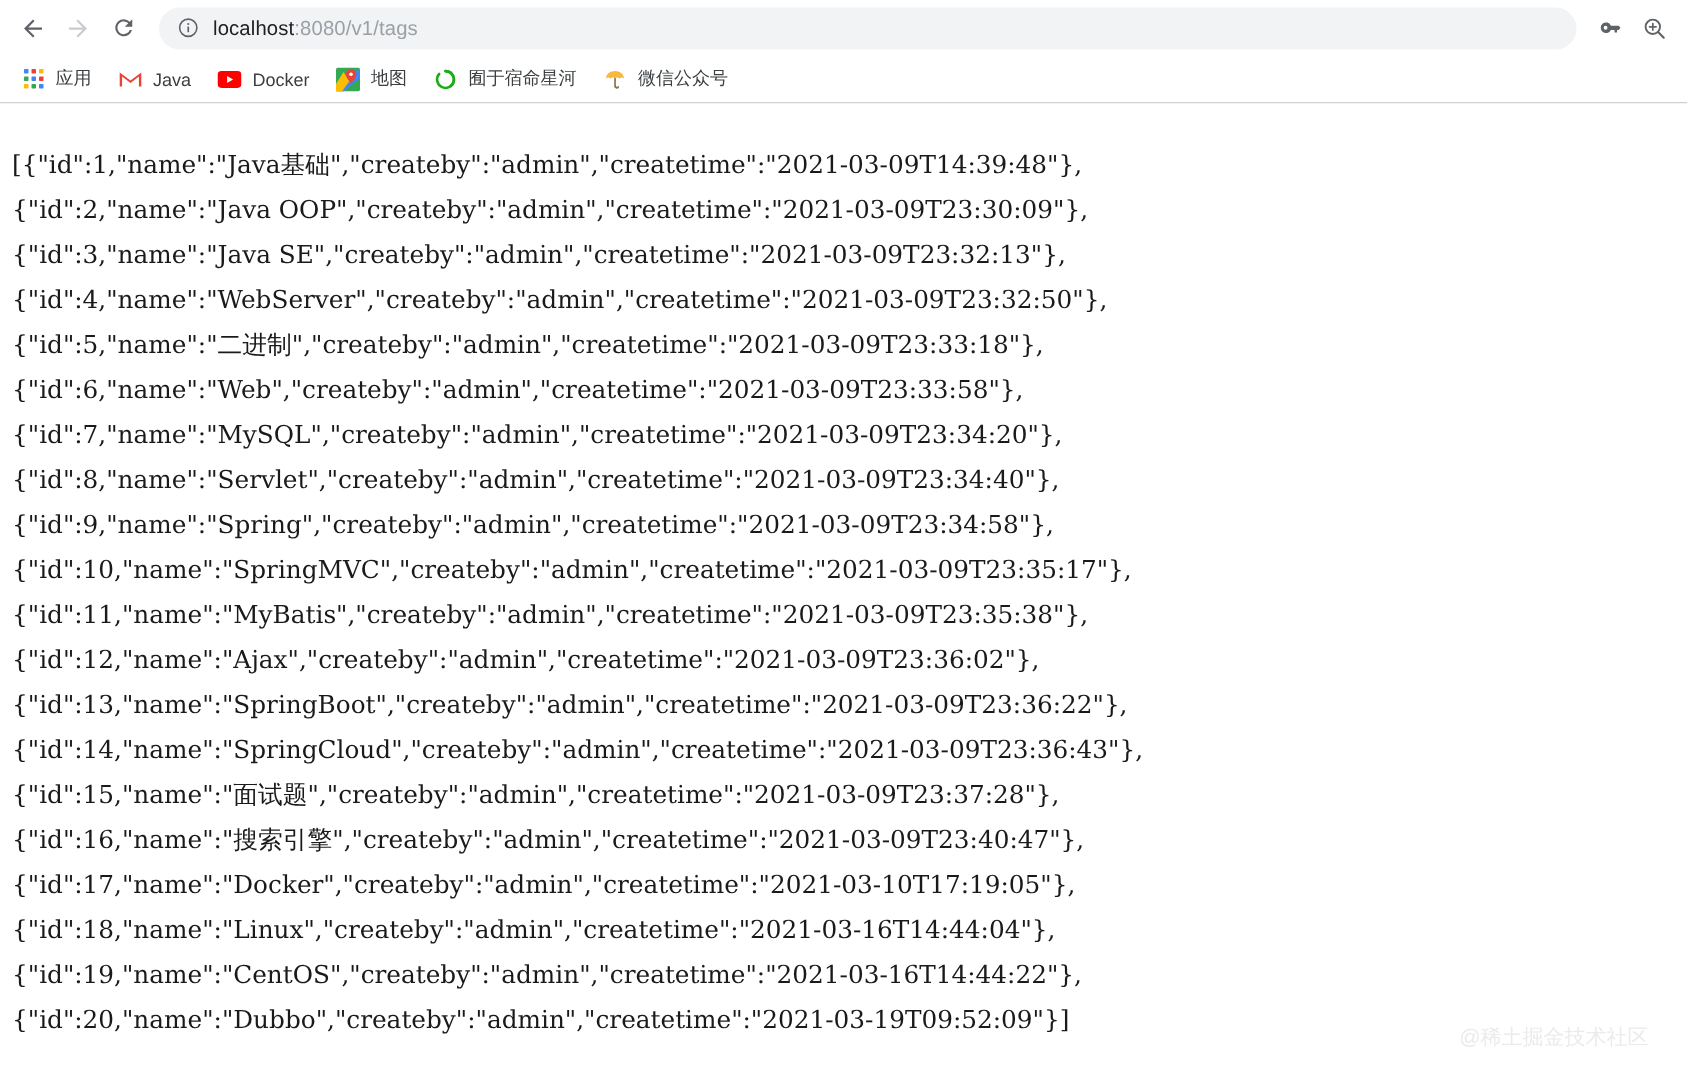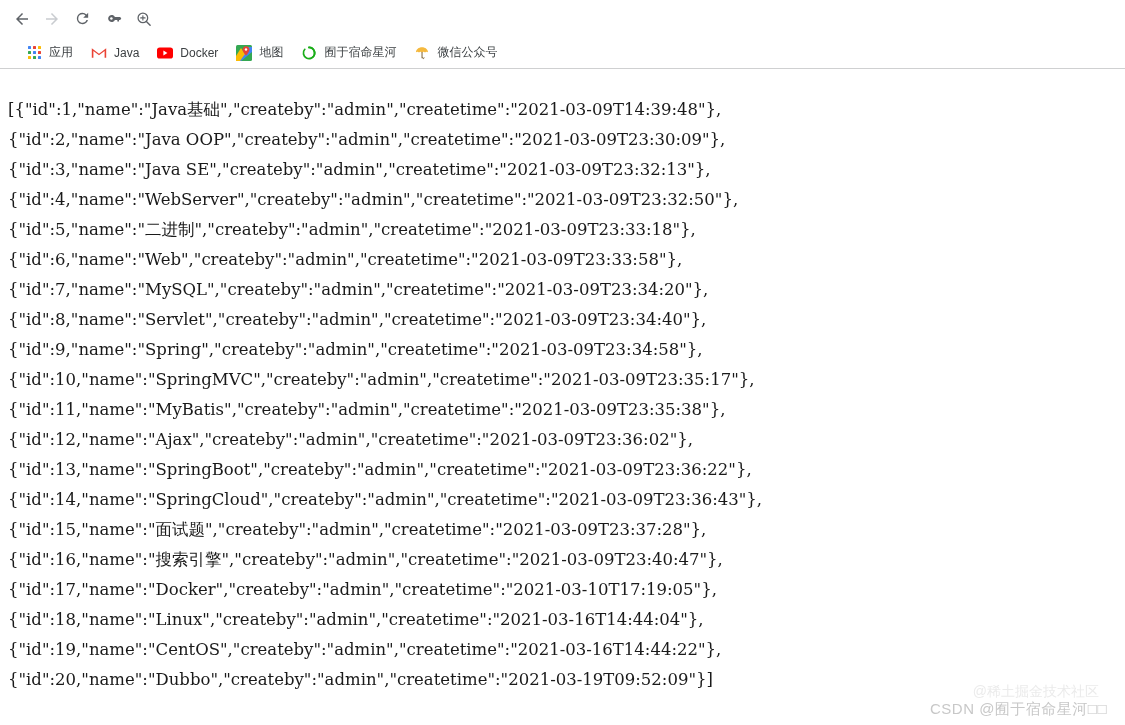--- a/index.html
+++ b/index.html
@@ -62,21 +62,20 @@
     margin-left:2px;
   }
 
   
   #bookmarks-bar {
     height:31px;
     display:flex;
     align-items:center;
     padding:0 6px;
     background:#ffffff;
-    margin-left:12px;
   }
   .bookmark {
     display:flex;
     align-items:center;
     height:24px;
     padding:0 8px;
     border-radius:4px;
     margin-right:2px;
     flex:0 0 auto;
   }
@@ -165,20 +164,30 @@
         <path d="M4 11h12.2l-5.6-5.6L12 4l8 8-8 8-1.4-1.4 5.6-5.6H4z" fill="#c9ccd0"></path>
       </svg>
     </div>
 
     <div class="nav-btn">
       <svg width="17" height="17" viewBox="0 0 24 24" aria-hidden="true">
         <path d="M17.65 6.35A7.95 7.95 0 0 0 12 4a8 8 0 1 0 7.73 10h-2.08A6 6 0 1 1 12 6c1.66 0 3.14.69 4.22 1.78L13 11h7V4z" fill="#5f6368"></path>
       </svg>
     </div>
 
+    <div id="omnibox">
+      <span id="info-icon">
+        <svg width="15" height="15" viewBox="0 0 24 24" aria-hidden="true">
+          <circle cx="12" cy="12" r="9.2" fill="none" stroke="#5f6368" stroke-width="1.7"></circle>
+          <rect x="11.1" y="10.6" width="1.8" height="6.2" rx="0.6" fill="#5f6368"></rect>
+          <circle cx="12" cy="7.9" r="1.1" fill="#5f6368"></circle>
+        </svg>
+      </span>
+      <span id="url-text" title="localhost:8080/v1/tags"><span class="host">localhost</span><span class="path">:8080/v1/tags</span></span>
+    </div>
 
     <div class="omni-action">
       <svg width="17" height="17" viewBox="0 0 24 24" aria-hidden="true">
         <path d="M12.6 10a5 5 0 1 0 0 4H16v2.4h2.4V14H20l1.6-2-1.6-2z" fill="#5f6368"></path>
         <circle cx="7.6" cy="12" r="1.8" fill="#ffffff"></circle>
       </svg>
     </div>
 
     <div class="omni-action">
       <svg width="18" height="18" viewBox="0 0 24 24" aria-hidden="true">
@@ -263,14 +272,13 @@
     </div>
   </div>
 
   <div id="content-divider"></div>
 </div>
 
 <div id="page-body">
   <div id="json-output"><span class="ln">[{"id":1,"name":"Java基础","createby":"admin","createtime":"2021-03-09T14:39:48"},</span><span class="ln">{"id":2,"name":"Java OOP","createby":"admin","createtime":"2021-03-09T23:30:09"},</span><span class="ln">{"id":3,"name":"Java SE","createby":"admin","createtime":"2021-03-09T23:32:13"},</span><span class="ln">{"id":4,"name":"WebServer","createby":"admin","createtime":"2021-03-09T23:32:50"},</span><span class="ln">{"id":5,"name":"二进制","createby":"admin","createtime":"2021-03-09T23:33:18"},</span><span class="ln">{"id":6,"name":"Web","createby":"admin","createtime":"2021-03-09T23:33:58"},</span><span class="ln">{"id":7,"name":"MySQL","createby":"admin","createtime":"2021-03-09T23:34:20"},</span><span class="ln">{"id":8,"name":"Servlet","createby":"admin","createtime":"2021-03-09T23:34:40"},</span><span class="ln">{"id":9,"name":"Spring","createby":"admin","createtime":"2021-03-09T23:34:58"},</span><span class="ln">{"id":10,"name":"SpringMVC","createby":"admin","createtime":"2021-03-09T23:35:17"},</span><span class="ln">{"id":11,"name":"MyBatis","createby":"admin","createtime":"2021-03-09T23:35:38"},</span><span class="ln">{"id":12,"name":"Ajax","createby":"admin","createtime":"2021-03-09T23:36:02"},</span><span class="ln">{"id":13,"name":"SpringBoot","createby":"admin","createtime":"2021-03-09T23:36:22"},</span><span class="ln">{"id":14,"name":"SpringCloud","createby":"admin","createtime":"2021-03-09T23:36:43"},</span><span class="ln">{"id":15,"name":"面试题","createby":"admin","createtime":"2021-03-09T23:37:28"},</span><span class="ln">{"id":16,"name":"搜索引擎","createby":"admin","createtime":"2021-03-09T23:40:47"},</span><span class="ln">{"id":17,"name":"Docker","createby":"admin","createtime":"2021-03-10T17:19:05"},</span><span class="ln">{"id":18,"name":"Linux","createby":"admin","createtime":"2021-03-16T14:44:04"},</span><span class="ln">{"id":19,"name":"CentOS","createby":"admin","createtime":"2021-03-16T14:44:22"},</span><span class="ln">{"id":20,"name":"Dubbo","createby":"admin","createtime":"2021-03-19T09:52:09"}]</span></div>
 
   <div id="watermark-juejin">@稀土掘金技术社区</div>
-  <div id="watermark-csdn">CSDN @囿于宿命星河□□</div>
 </div>
 
 </body></html>

